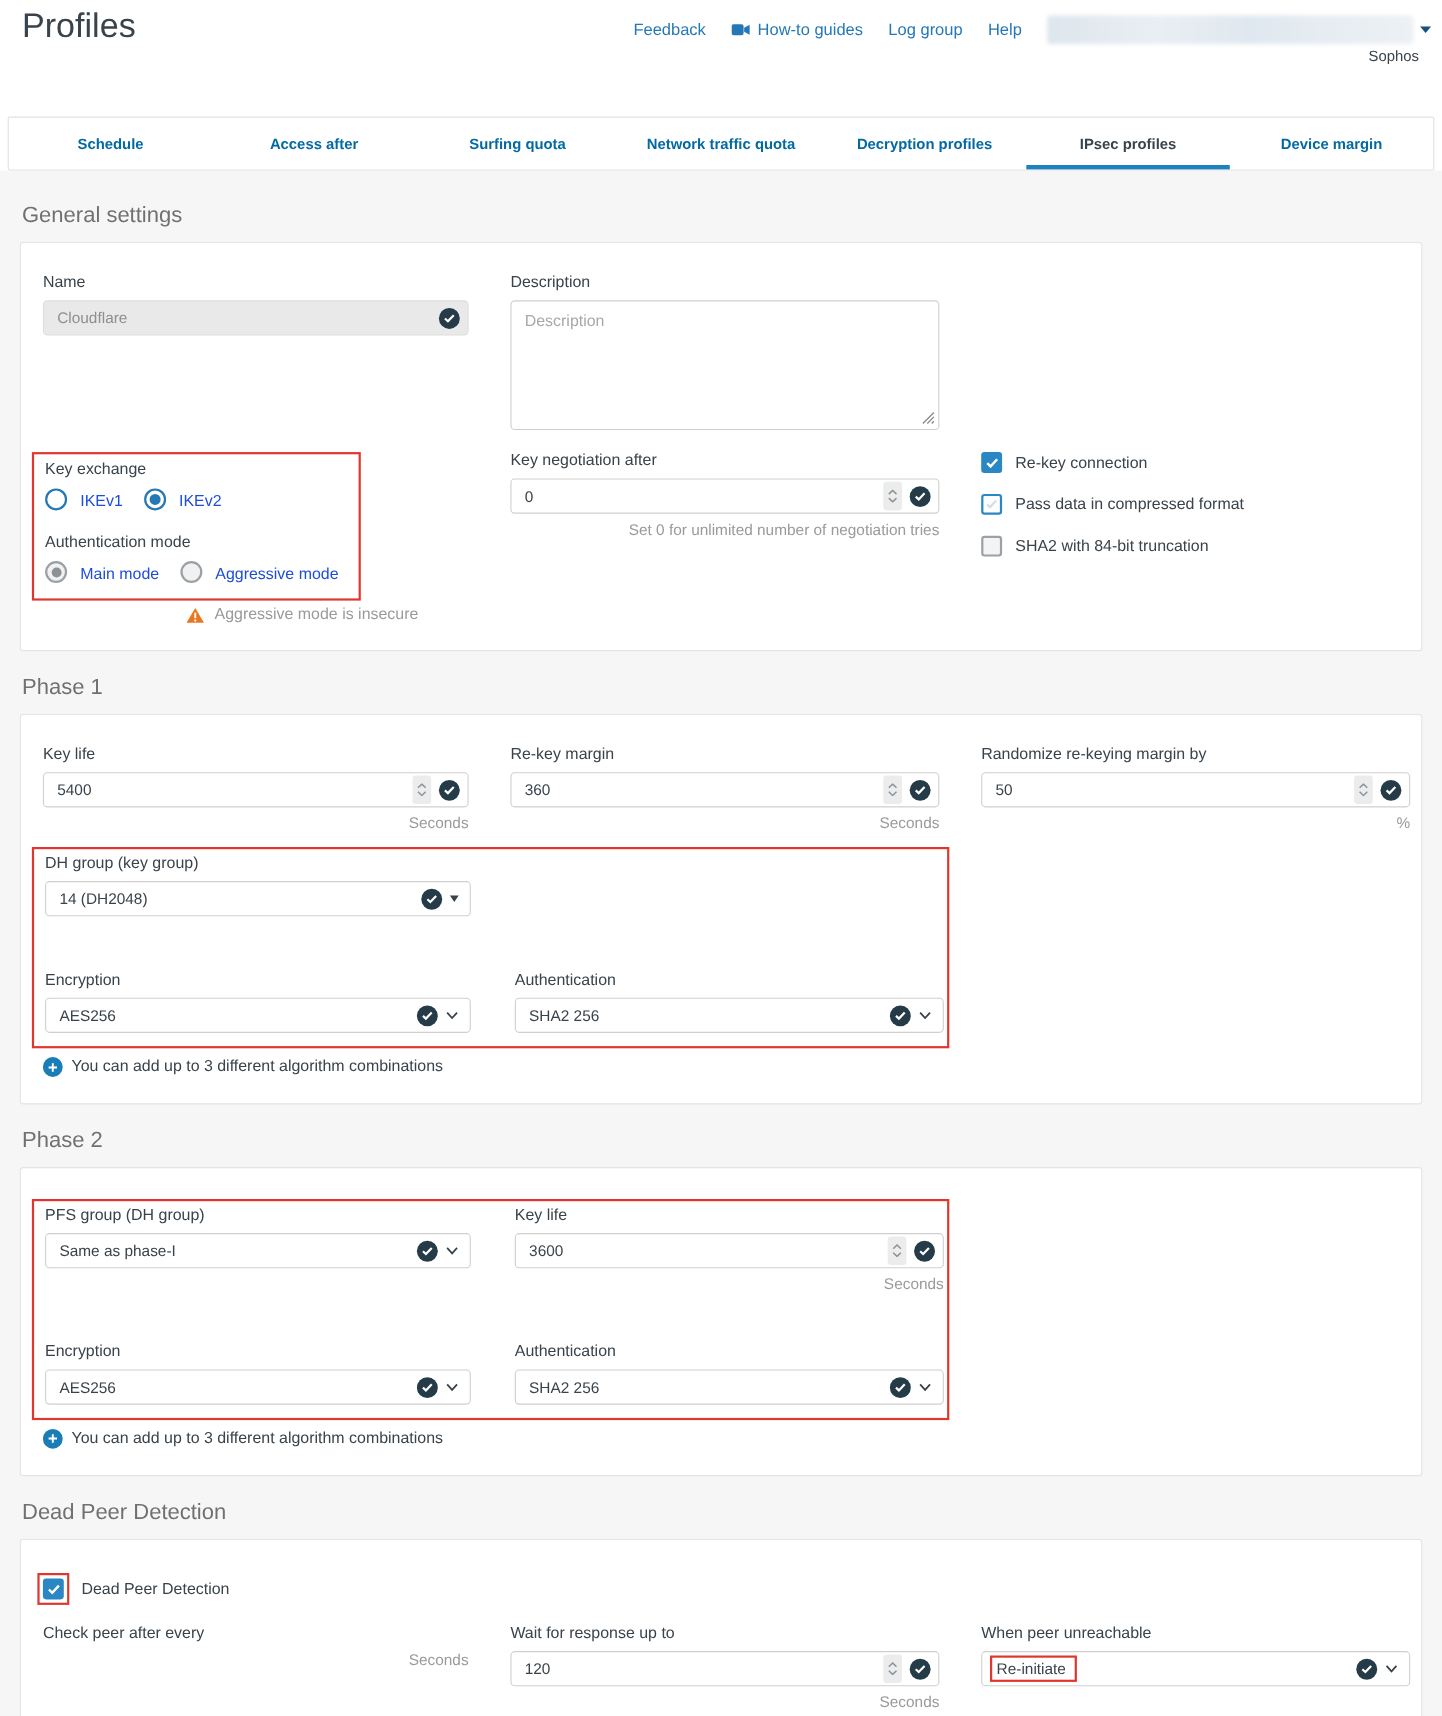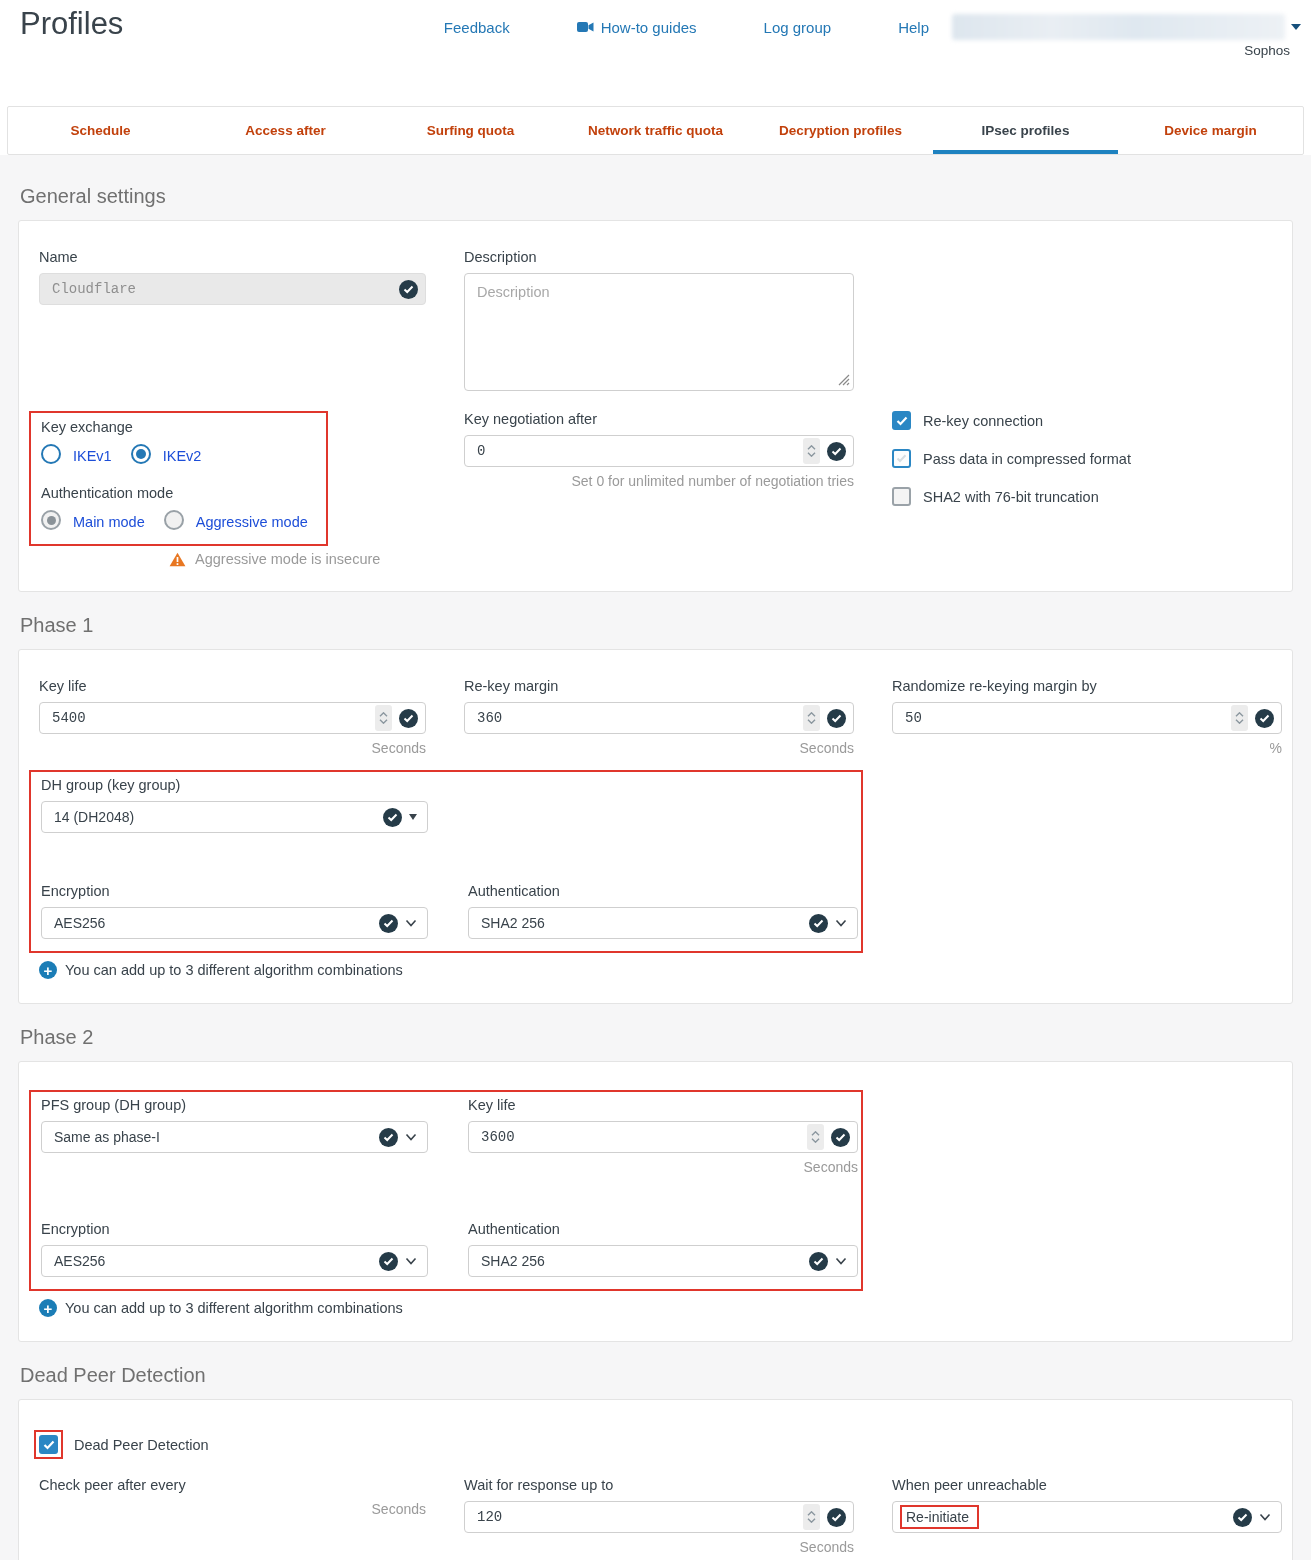--- a/index.html
+++ b/index.html
@@ -8,46 +8,46 @@
     width:1311px; height:1560px; overflow:hidden;
     background:#f6f6f7;
     font-family:"Liberation Sans", sans-serif;
     color:#39434b;
   }
   
   .top-white { background:#ffffff; }
   .topbar { position:relative; height:106px; padding:6px 0 0 20px; }
   .page-title { margin:0; font-size:31px; font-weight:400; color:#39434b; letter-spacing:0; }
   .toplinks { position:absolute; top:14px; right:10px; display:flex; align-items:center; gap:23px; }
-  .toplinks a { color:#2478b5; font-size:15px; text-decoration:none; display:flex; align-items:center; gap:7px; cursor:pointer;margin-left:44px; }
+  .toplinks a { color:#2478b5; font-size:15px; text-decoration:none; display:flex; align-items:center; gap:7px; cursor:pointer; }
   .account { display:flex; align-items:center; gap:6px; cursor:pointer; }
   .blur-pill { width:333px; height:26px; border-radius:3px;
     background:linear-gradient(90deg,#dde6ee 0%,#e9eef3 30%,#dfe8f0 55%,#edf1f5 100%);
     filter:blur(2px); }
   .caret-down { width:0; height:0; border-left:5px solid transparent; border-right:5px solid transparent; border-top:6px solid #16507c; }
   .brand { position:absolute; top:43px; right:21px; font-size:13.5px; color:#39434b; }
   
   .tabbar { margin:0 7px; background:#fff; border:1px solid #e2e2e2; border-radius:2px;
     display:grid; grid-template-columns:repeat(7,1fr); height:49px; }
   .tab { position:relative; display:flex; align-items:center; justify-content:center;
-    font-size:13.5px; font-weight:600; color:#c2410c; cursor:pointer; }
+    font-size:13.5px; font-weight:600; color:#0369a1; cursor:pointer; }
   .tab.active { color:#39434b; }
   .tab.active::after { content:""; position:absolute; left:0; right:0; bottom:0; height:4px; background:#1e82c0; }
   
   .section-title { font-size:20px; font-weight:400; color:#707070; margin:22px 0 12px 20px; }
   .section-title.first { margin-top:30px; }
   .card { margin:0 18px; background:#fff; border:1px solid #e4e4e4; border-radius:3px;
     padding:28px 10px 24px 20px; }
   .grid3 { display:grid; grid-template-columns:387px 390px 390px; justify-content:space-between; align-items:start; }
   .fldlabel { display:block; font-size:14.5px; color:#39434b; margin-bottom:8px; }
   
   .inputbox { display:flex; align-items:center; height:32px; border:1px solid #cfcfcf; border-radius:4px;
     background:#fff; padding-right:7px; }
   .inputbox input { flex:1; min-width:0; border:0; outline:none; background:transparent;
-    padding:0 12px; font-family:Liberation Mono, monospace; font-size:14px; color:#39434b; }
+    padding:0 12px; font-family:Liberation Sans, sans-serif; font-size:14px; color:#39434b; }
   .inputbox.disabled { background:#e9e9e9; border-color:#dedede; }
   .inputbox.disabled input { color:#8f8f8f; }
   .spinner { width:17px; height:26px; background:#ececec; border-radius:3px; display:flex;
     flex-direction:column; align-items:center; justify-content:center; gap:2px; margin-right:7px; flex:none; cursor:pointer; }
   .badge { width:19px; height:19px; border-radius:50%; background:#253b48; display:flex;
     align-items:center; justify-content:center; flex:none; }
   .helper { font-size:14px; color:#9a9a9a; text-align:right; margin-top:6px; }
   
   .selectbox { display:flex; align-items:center; height:32px; border:1px solid #cfcfcf; border-radius:4px;
     background:#fff; padding:0 10px 0 12px; cursor:pointer; }
@@ -231,21 +231,21 @@
       <div class="cbrow">
         <span class="cb blueborder">
             <svg width="11" height="9" viewBox="0 0 11 9">
               <path d="M1.5 4.5 L4 7 L9.5 1.2" stroke="#d6dde2" stroke-width="2" fill="none"></path>
             </svg>
           </span>
         <span>Pass data in compressed format</span>
       </div>
       <div class="cbrow">
         <span class="cb gray"></span>
-        <span>SHA2 with 76-bit truncation</span>
+        <span>SHA2 with 84-bit truncation</span>
       </div>
     </div>
   </div>
 </section>
 
 <div class="section-title">Phase 1</div>
 <section class="card">
   <div class="grid3">
     <div>
       <label class="fldlabel">Key life</label>

